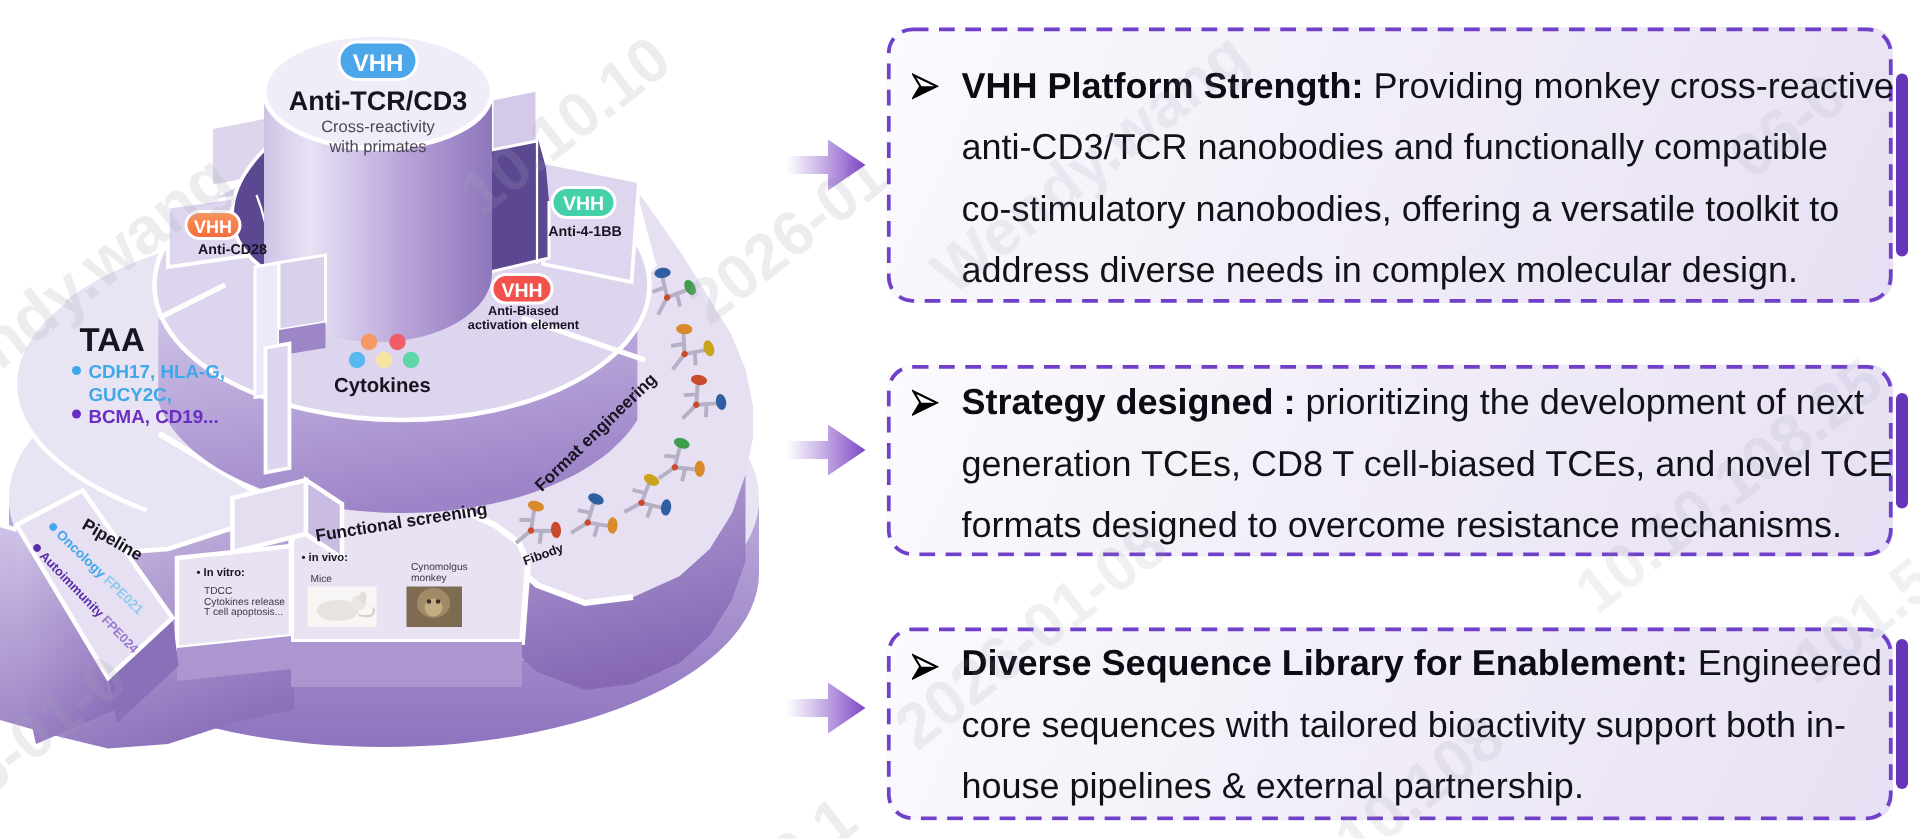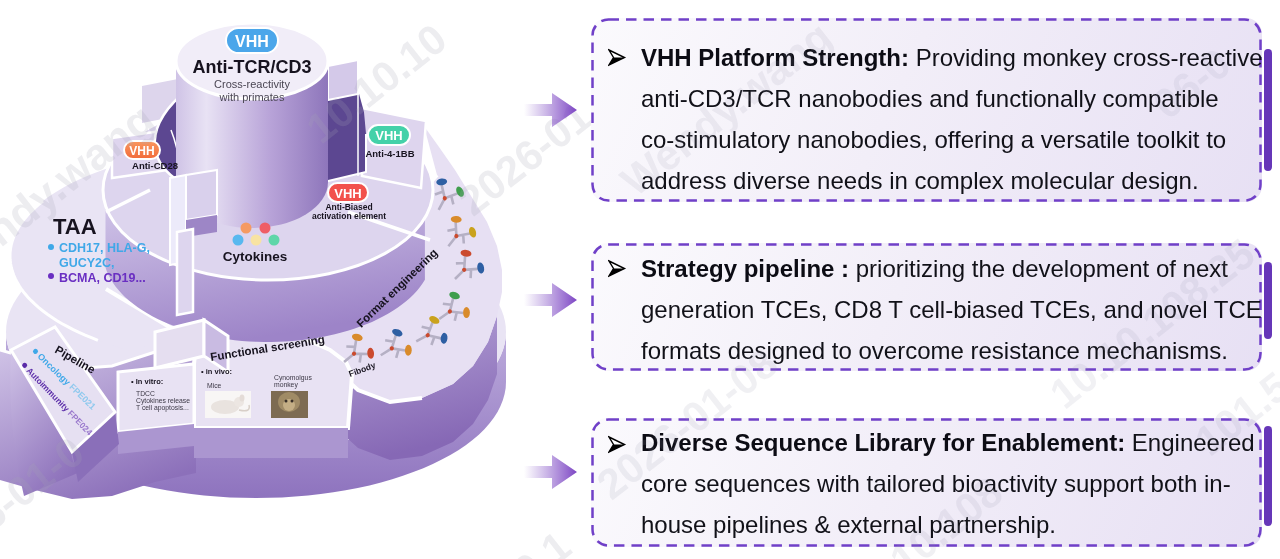--- a/index.html
+++ b/index.html
@@ -62,21 +62,21 @@
 
 <div class="box" style="top:243px;height:128px;">
   <svg class="dash" width="671" height="128">
       <rect x="1.5" y="1.5" width="668" height="125" rx="16" fill="none" stroke="#7040c8" stroke-width="2.5" stroke-dasharray="10.5 7"></rect>
     </svg>
   <div class="bar" style="top:19px;height:77px;"></div>
   <svg class="bullet" style="top:16px;">
       <path d="M1,2 L16.5,9.5 L1,17 L5.5,9.5 Z" fill="#fff" stroke="#000" stroke-width="1.4"></path>
       <path d="M1,17 L16.5,9.5 L5.5,9.5 Z" fill="#000"></path>
     </svg>
-  <div class="btxt" style="top:5px;"><b>Strategy pipeline :</b> prioritizing the development of next<br>generation TCEs, CD8 T cell-biased TCEs, and novel TCE<br>formats designed to overcome resistance mechanisms.</div>
+  <div class="btxt" style="top:5px;"><b>Strategy designed :</b> prioritizing the development of next<br>generation TCEs, CD8 T cell-biased TCEs, and novel TCE<br>formats designed to overcome resistance mechanisms.</div>
 </div>
 
 <div class="box" style="top:418px;height:129px;">
   <svg class="dash" width="671" height="129">
       <rect x="1.5" y="1.5" width="668" height="126" rx="16" fill="none" stroke="#7040c8" stroke-width="2.5" stroke-dasharray="10.5 7"></rect>
     </svg>
   <div class="bar" style="top:8px;height:100px;"></div>
   <svg class="bullet" style="top:17px;">
       <path d="M1,2 L16.5,9.5 L1,17 L5.5,9.5 Z" fill="#fff" stroke="#000" stroke-width="1.4"></path>
       <path d="M1,17 L16.5,9.5 L5.5,9.5 Z" fill="#000"></path>

